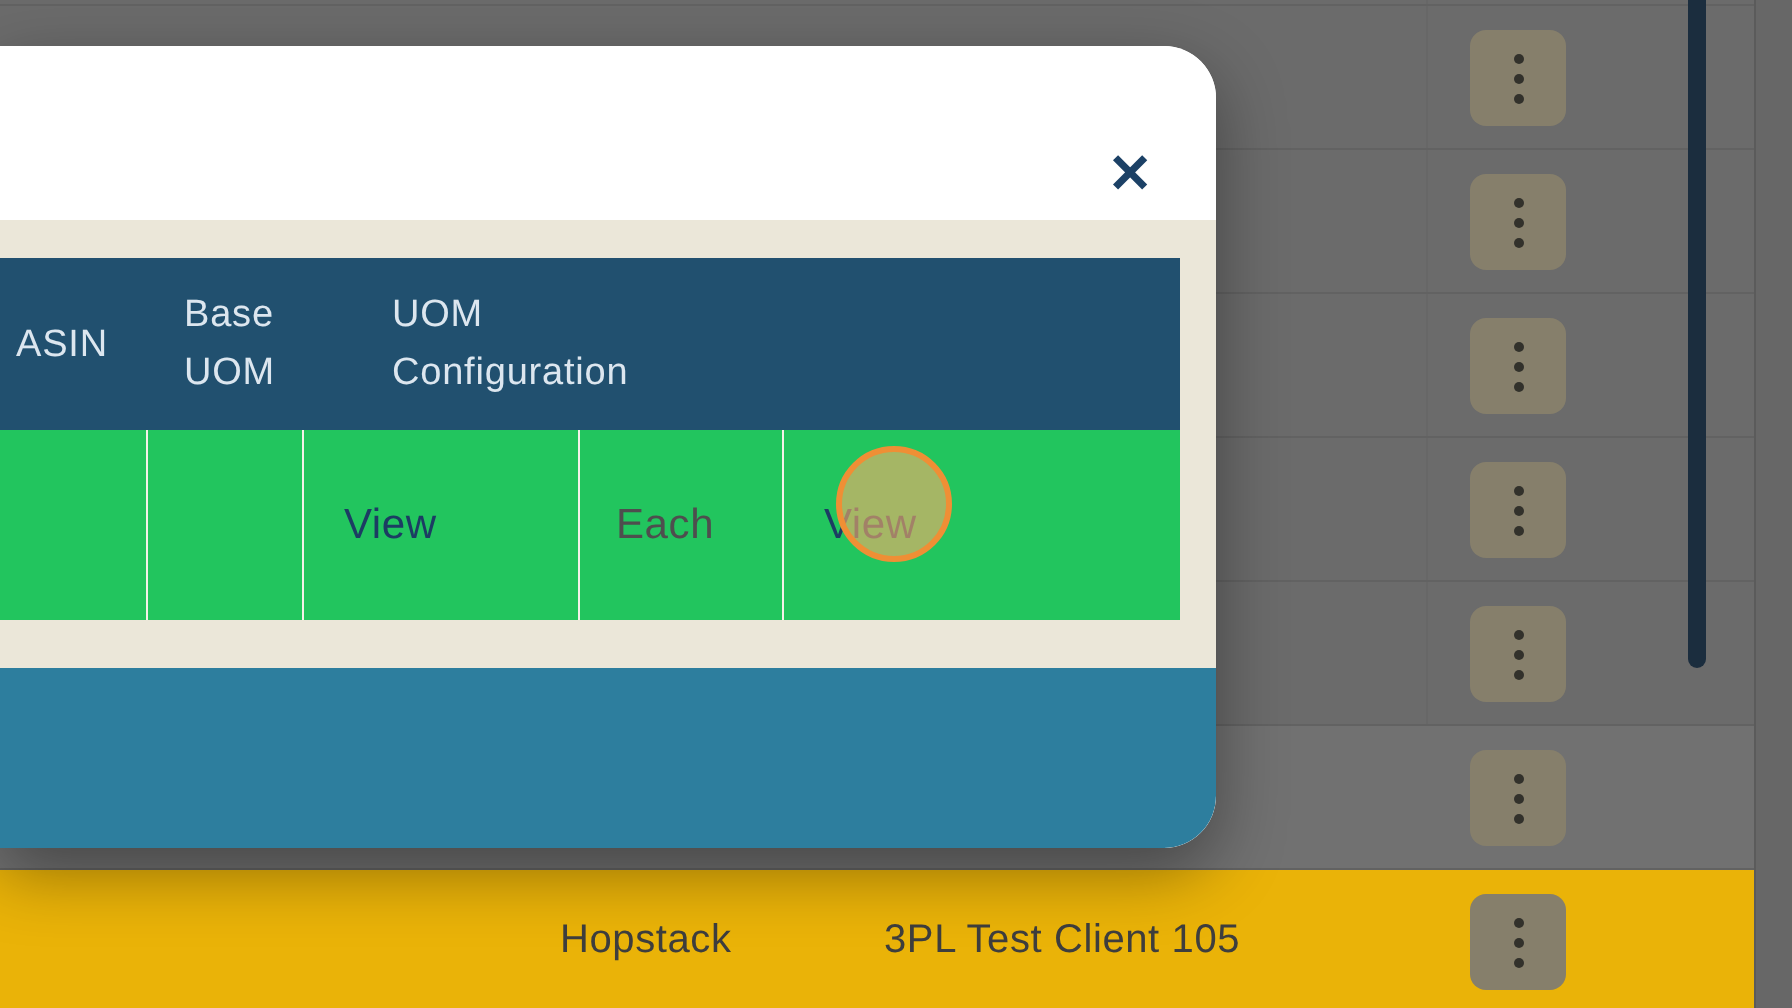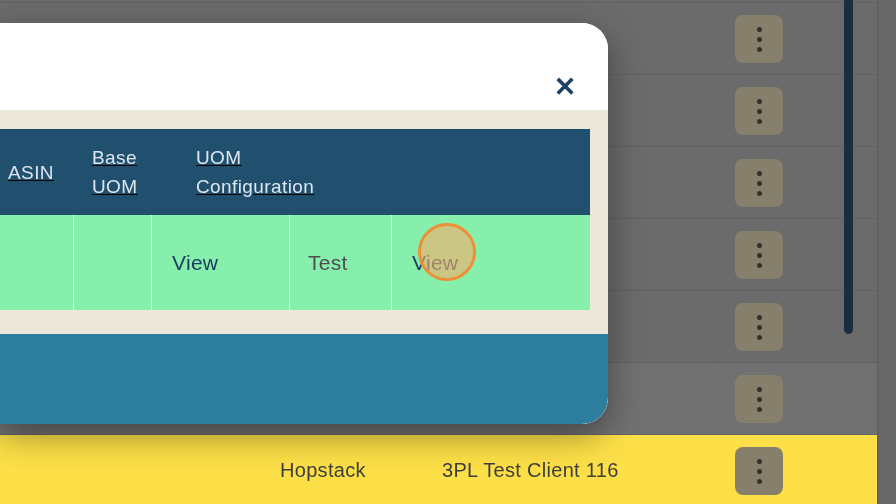--- a/index.html
+++ b/index.html
@@ -3,21 +3,21 @@
 <meta charset="utf-8">
 <style>
   html,body{margin:0;padding:0;background:#444;}
   *{box-sizing:border-box;font-family:"Liberation Sans",sans-serif;}
   .stage{position:relative;width:896px;height:504px;overflow:hidden;background:var(--overlay-gray);}
 
   
   .bg{position:absolute;inset:0;}
   .bg-row{position:absolute;left:0;width:896px;height:72px;border-top:1px solid #626262;}
   .bg-row.lighter{background:#717171;}
-  .bg-row.lightest{background:#fde047;}
+  .bg-row.lightest{background:#eab308;}
   .kebab-btn{position:absolute;left:735px;top:12px;width:48px;height:48px;border-radius:8px;
     background:var(--kebab-bg);display:flex;align-items:center;justify-content:center;cursor:pointer;}
   .kebab{display:flex;flex-direction:column;gap:5px;}
   .kebab i{width:5px;height:5px;border-radius:50%;background:var(--kebab-dot);display:block;}
   .bg-vline{position:absolute;top:0;bottom:0;width:1px;background:#676767;}
   .right-gutter{position:absolute;top:0;bottom:0;left:877px;width:19px;background:#676767;border-left:1px solid #5b5b5b;}
   .scroll-thumb{position:absolute;left:844px;top:0;width:9px;height:334px;border-radius:0 0 5px 5px;
     background:var(--scrollbar-navy);cursor:pointer;}
   .bg-text{position:absolute;top:24px;font-size:20px;font-weight:500;color:var(--bg-text-gray);letter-spacing:.3px;}
   .bg-text.brand{left:280px;}
@@ -25,24 +25,24 @@
 
   
   .modal{position:absolute;left:0;top:23px;width:608px;height:401px;background:#fff;
     border-radius:0 26px 26px 0;overflow:hidden;box-shadow:0 12px 34px rgba(0,0,0,.38);}
   .modal-header{position:relative;height:87px;background:#fff;}
   .close-btn{position:absolute;left:547px;top:46px;width:36px;height:36px;border:none;background:transparent;
     display:flex;align-items:center;justify-content:center;cursor:pointer;padding:0;}
   .close-btn span{font-size:27px;font-weight:700;color:var(--close-navy);line-height:1;}
   .modal-body{height:224px;background:var(--modal-cream);padding-top:19px;}
   .uom-table{width:590px;}
-  .thead{display:flex;height:86px;background:var(--header-navy);text-decoration:underline;}
+  .thead{display:flex;height:86px;background:var(--header-navy);}
   .th{display:flex;align-items:center;font-size:19px;line-height:29px;font-weight:500;
     color:#dce6ef;white-space:pre-line;letter-spacing:.4px;}
-  .trow{display:flex;height:95px;background:#86efac;align-items:center;}
+  .trow{display:flex;height:95px;background:#22c55e;align-items:center;}
   .td{display:flex;align-items:center;height:100%;font-size:21px;letter-spacing:.3px;border-right:1px solid #f4f1e9;}
   .td:last-child{border-right:none;}
   .c0{width:74px;padding-left:8px;}
   .c1{width:78px;padding-left:14px;}
   .c2{width:138px;padding-left:20px;}
   .c3{width:102px;padding-left:18px;}
   .c4{width:198px;padding-left:20px;}
   .link{color:var(--link-navy);font-weight:500;cursor:pointer;}
   .plain{color:var(--value-gray);}
   .modal-footer{height:90px;background:var(--teal-footer);border-radius:0 0 26px 0;}
@@ -106,21 +106,21 @@
       <div class="kebab-btn">
         <span class="kebab">
             <i></i>
             <i></i>
             <i></i>
           </span>
         </div>
     </div>
     <div class="bg-row lightest" style="top:434px;height:70px">
       <span class="bg-text brand">Hopstack</span>
-      <span class="bg-text client">3PL Test Client 116</span>
+      <span class="bg-text client">3PL Test Client 105</span>
       <div class="kebab-btn">
         <span class="kebab">
             <i></i>
             <i></i>
             <i></i>
           </span>
         </div>
     </div>
 
     <div class="right-gutter"></div>
@@ -143,21 +143,21 @@
           <div class="th c4">UOM
 Configuration</div>
         </div>
         <div class="trow">
           <div class="td c0"></div>
           <div class="td c1"></div>
           <div class="td c2">
             <span class="link">View</span>
           </div>
           <div class="td c3">
-            <span class="plain">Test</span>
+            <span class="plain">Each</span>
           </div>
           <div class="td c4">
             <span class="link">View</span>
           </div>
         </div>
       </div>
     </div>
 
     <div class="modal-footer"></div>
     <div class="click-highlight"></div>

